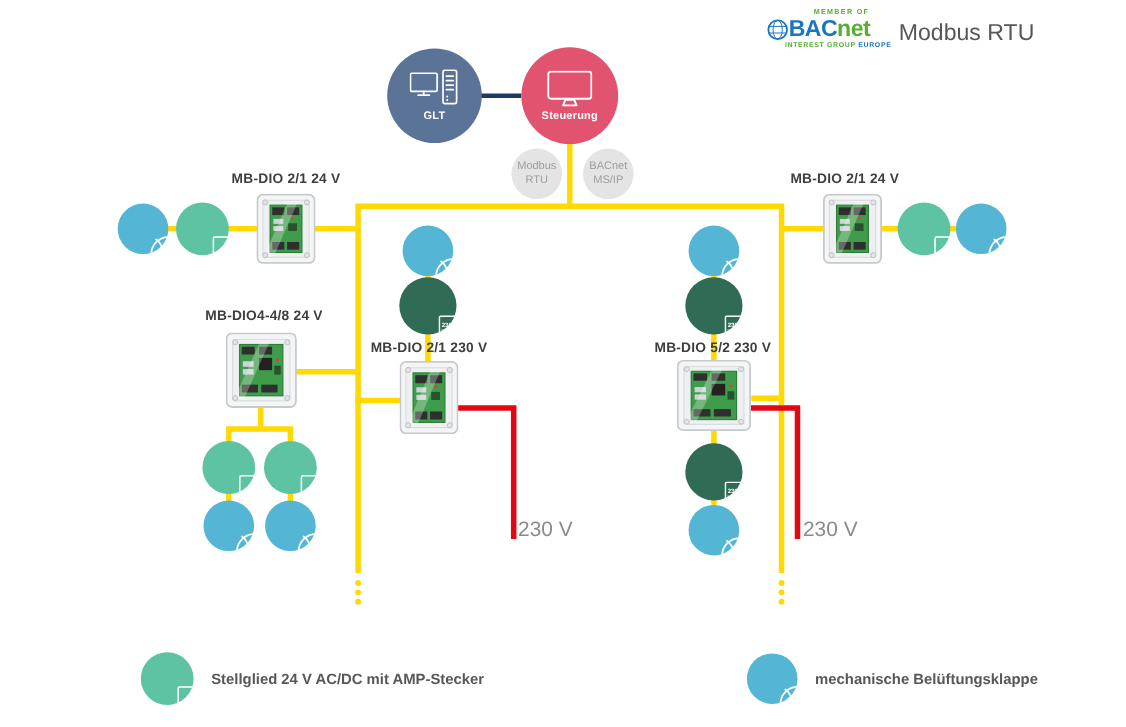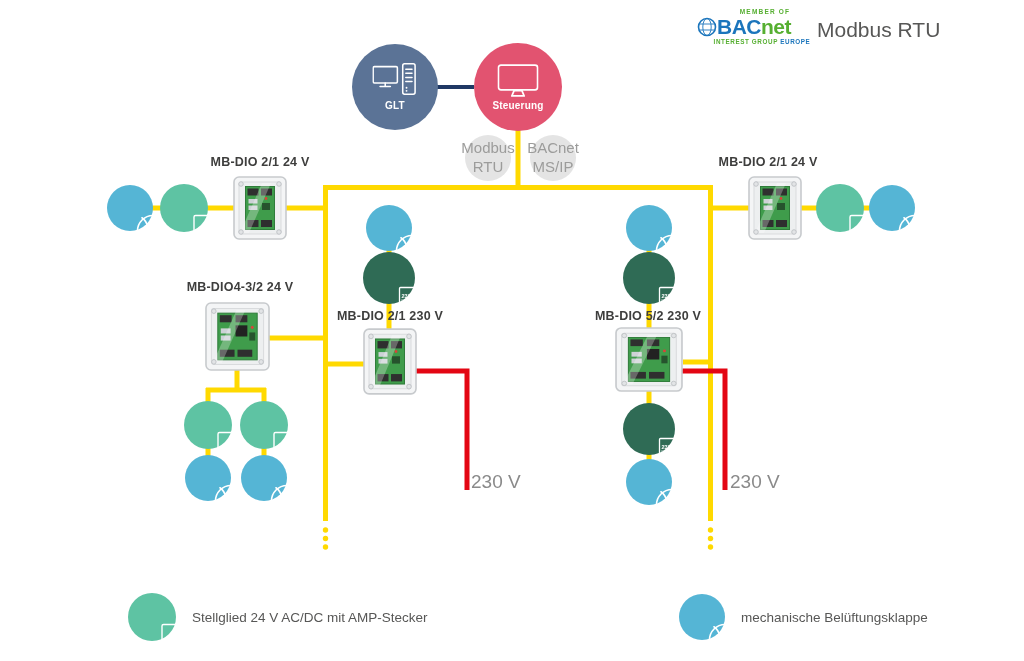--- a/index.html
+++ b/index.html
@@ -5,39 +5,39 @@
   html,body{margin:0;padding:0;background:#fff;font-family:"Liberation Sans",sans-serif;}
   .stage{position:relative;width:946px;height:661px;background:#fff;overflow:hidden;}
   .wires{position:absolute;left:0;top:0;}
   .circle{position:absolute;border-radius:50%;display:flex;flex-direction:column;align-items:center;justify-content:center;box-sizing:border-box;}
   .circle svg{display:block;}
   .c-glt{background:var(--glt_fill);}
   .c-steu{background:var(--steuerung_fill);}
   .c-fan{background:var(--fan_blue);}
   .c-green{background:var(--actuator_green);}
   .c-dgreen{background:var(--actuator_dark_green);}
-  .c-badge{background:var(--badge_gray);color:var(--badge_text);font-size:15px;line-height:1.25;text-align:center;justify-content:center;}
+  .c-badge{background:var(--badge_gray);color:var(--badge_text);font-size:10px;line-height:1.25;text-align:center;justify-content:center;}
   .nlabel{color:#fff;font-size:10px;font-weight:700;margin-top:3px;letter-spacing:0.2px;}
   .devbox{position:absolute;}
   .devbox svg{width:100%;height:100%;display:block;}
   .devlabel{position:absolute;transform:translateX(-50%);white-space:nowrap;font-size:12.5px;font-weight:700;color:var(--device_label);letter-spacing:0.2px;}
   .vlabel{position:absolute;font-size:19px;color:var(--voltage_text);white-space:nowrap;}
   .modbus-title{position:absolute;font-size:21px;color:var(--header_text);white-space:nowrap;}
   .logo{position:absolute;left:697px;top:8px;width:118px;}
   .l-member{font-size:6.5px;font-weight:700;color:var(--logo_green);letter-spacing:1.2px;text-align:center;margin-left:18px;}
   .l-row{display:flex;align-items:center;margin-top:1px;}
   .l-globe{width:20px;height:20px;flex:none;}
   .l-bacnet{font-size:21px;font-weight:700;line-height:1;letter-spacing:-0.5px;white-space:nowrap;}
   .l-bac{color:var(--logo_blue);}
   .l-net{color:var(--logo_green);}
   .l-group{font-size:6.3px;font-weight:700;color:var(--logo_green);letter-spacing:0.6px;text-align:center;margin-left:12px;margin-top:1px;white-space:nowrap;}
   .l-europe{color:var(--logo_blue);}
   .litem{position:absolute;display:flex;align-items:center;gap:16px;}
   .litem .circle{position:relative;flex:none;}
-  .llabel{font-size:13.5px;font-weight:400;color:var(--legend_text);white-space:nowrap;}
+  .llabel{font-size:13.5px;font-weight:700;color:var(--legend_text);white-space:nowrap;}
   .defs{position:absolute;width:0;height:0;overflow:hidden;}
 </style>
 </head>
 <body>
 
 <div class="stage">
 
   <svg class="defs" aria-hidden="true">
     <symbol id="sym-fan" viewBox="-23 -23 46 46">
       <g fill="none" stroke="#fff" stroke-width="1.6" stroke-linecap="round">
@@ -203,21 +203,21 @@
         <use href="#sym-act24"></use>
       </svg>
   </div>
   <div class="devlabel" style="left:260px;top:155px">MB-DIO 2/1 24 V</div>
   <div class="devbox" style="left:233px;top:176px;width:54px;height:64px">
     <svg viewBox="0 0 54 64">
         <use href="#sym-box-s"></use>
       </svg>
   </div>
 
-  <div class="devlabel" style="left:240px;top:280px">MB-DIO4-3/2 24 V</div>
+  <div class="devlabel" style="left:240px;top:280px">MB-DIO4-4/8 24 V</div>
   <div class="devbox" style="left:205px;top:302px;width:65px;height:69px">
     <svg viewBox="0 0 66 68" preserveAspectRatio="none">
         <use href="#sym-box-l"></use>
       </svg>
   </div>
   <div class="circle c-green" style="left:184px;top:401px;width:48px;height:48px">
     <svg width="48" height="48" viewBox="-24 -24 48 48">
         <use href="#sym-act24"></use>
       </svg>
   </div>

